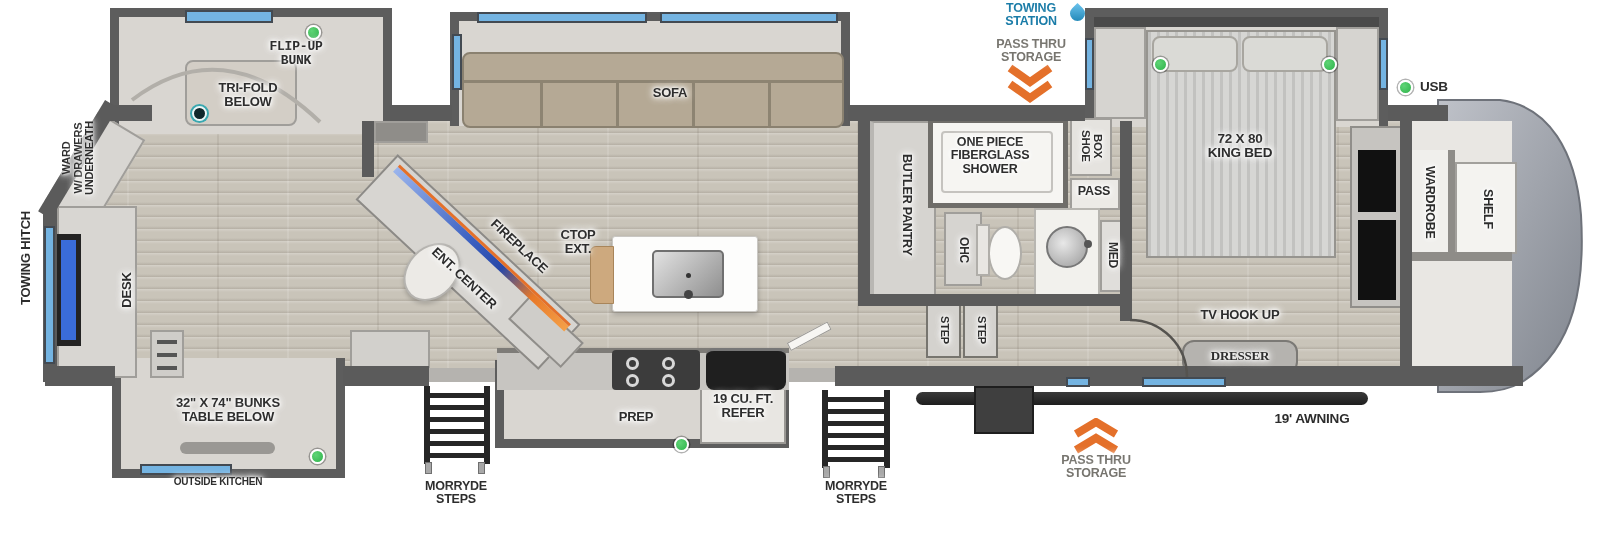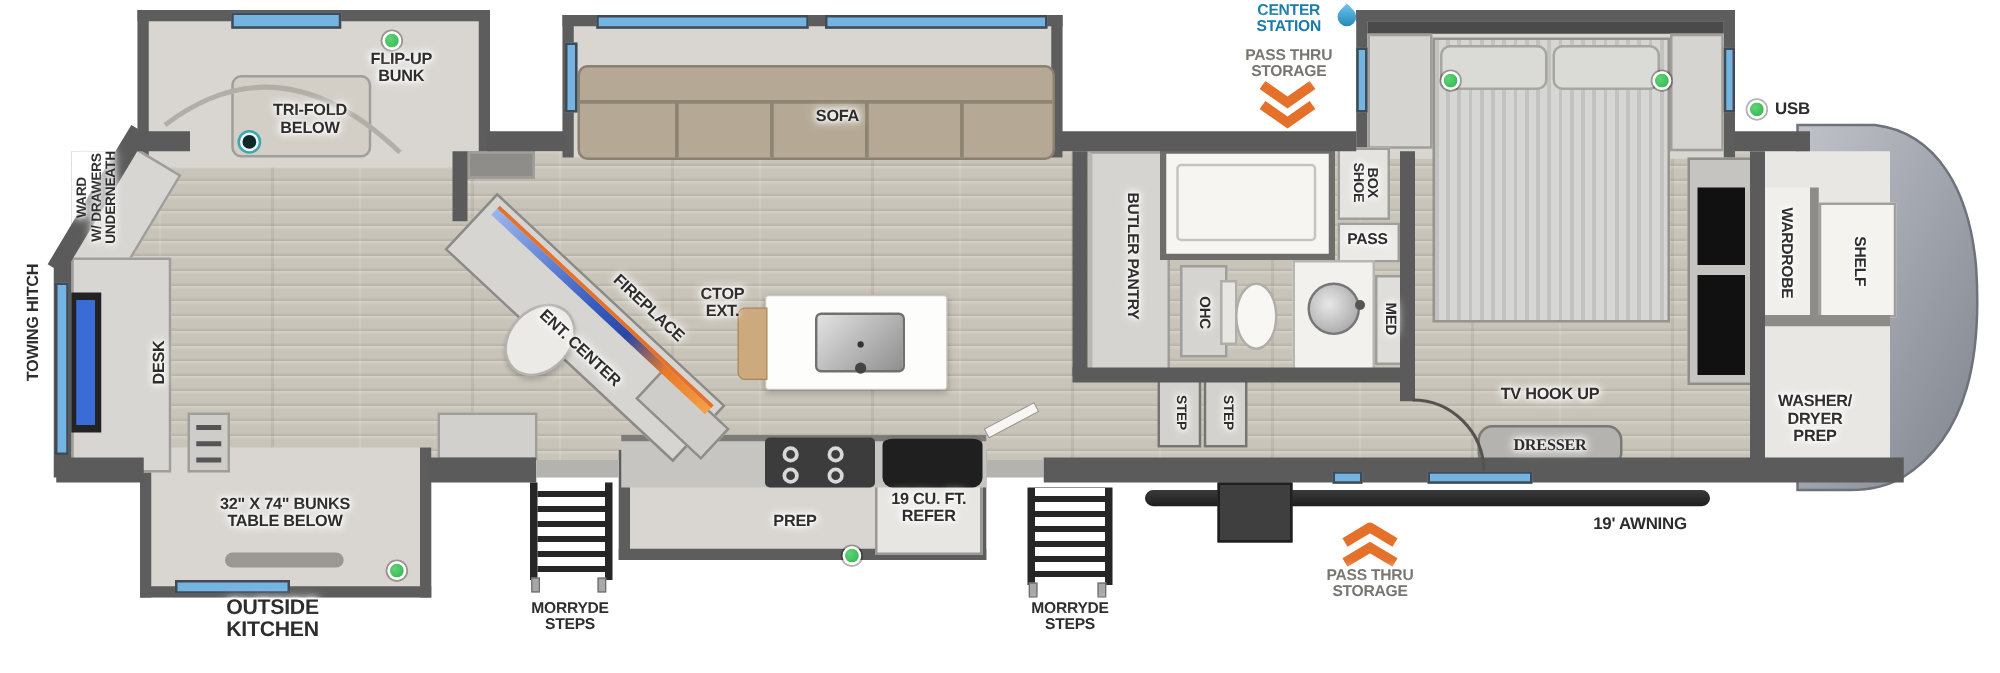--- a/index.html
+++ b/index.html
@@ -195,62 +195,64 @@
   <div class="dot" style="left:674px;top:437px;"></div>
   <div class="dot" style="left:1153px;top:57px;"></div>
   <div class="dot" style="left:1322px;top:57px;"></div>
   <div class="dot" style="left:1398px;top:80px;"></div>
 
   <div class="lbl" style="left:-23px;top:250px;width:100px;height:16px;transform:rotate(-90deg);">TOWING HITCH</div>
   <div class="lbl" style="left:32px;top:139px;width:96px;height:38px;font-size:11px;transform:rotate(-90deg);">WARD
 W/ DRAWERS
 UNDERNEATH</div>
   <div class="lbl" style="left:100px;top:282px;width:56px;height:16px;transform:rotate(-90deg);">DESK</div>
-  <div class="lbl" style="left:282px;top:40px;width:78px;height:30px;">FLIP-UP
+  <div class="lbl" style="left:257px;top:40px;width:78px;height:30px;font-family:Liberation Mono, monospace;">FLIP-UP
 BUNK</div>
   <div class="lbl" style="left:203px;top:81px;width:90px;height:30px;">TRI-FOLD
 BELOW</div>
   <div class="lbl" style="left:150px;top:396px;width:156px;height:32px;">32" X 74" BUNKS
 TABLE BELOW</div>
-  <div class="lbl" style="left:148px;top:477px;width:140px;height:18px;font-size:17px;">OUTSIDE KITCHEN</div>
+  <div class="lbl" style="left:148px;top:477px;width:140px;height:18px;font-size:10px;">OUTSIDE KITCHEN</div>
   <div class="lbl" style="left:418px;top:480px;width:76px;height:32px;font-size:12.5px;">MORRYDE
 STEPS</div>
 
   <div class="lbl" style="left:642px;top:86px;width:56px;height:18px;">SOFA</div>
   <div class="lbl" style="left:474px;top:239px;width:88px;height:17px;transform:rotate(43deg);">FIREPLACE</div>
   <div class="lbl" style="left:414px;top:271px;width:98px;height:17px;transform:rotate(43deg);">ENT. CENTER</div>
   <div class="lbl" style="left:546px;top:228px;width:64px;height:32px;">CTOP
 EXT.</div>
 
   <div class="lbl" style="left:600px;top:410px;width:72px;height:17px;">PREP</div>
   <div class="lbl" style="left:700px;top:392px;width:86px;height:32px;">19 CU. FT.
 REFER</div>
   <div class="lbl" style="left:818px;top:480px;width:76px;height:32px;font-size:12.5px;">MORRYDE
 STEPS</div>
 
   <div class="lbl vert" style="left:893px;top:138px;width:26px;height:134px;font-size:12.5px;">BUTLER PANTRY</div>
   <div class="lbl vert" style="left:951px;top:223px;width:26px;height:54px;font-size:12px;">OHC</div>
   <div class="lbl vert" style="left:931px;top:306px;width:26px;height:48px;font-size:11px;">STEP</div>
   <div class="lbl vert" style="left:968px;top:306px;width:26px;height:48px;font-size:11px;">STEP</div>
+  <div class="lbl" style="left:948px;top:136px;width:84px;height:46px;font-size:12.5px;">ONE PIECE
+FIBERGLASS
+SHOWER</div>
   <div class="lbl vlr" style="left:1074px;top:120px;width:34px;height:52px;font-size:11.5px;">SHOE
 BOX</div>
   <div class="lbl" style="left:1063px;top:185px;width:62px;height:16px;font-size:12.5px;">PASS</div>
   <div class="lbl vert" style="left:1100px;top:228px;width:25px;height:54px;font-size:12px;">MED</div>
 
-  <div class="lbl" style="left:995px;top:2px;width:72px;height:30px;font-size:12.5px;color:#1a7ca8;">CENTER
+  <div class="lbl" style="left:995px;top:2px;width:72px;height:30px;font-size:12.5px;color:#1a7ca8;">TOWING
 STATION</div>
   <div class="lbl" style="left:993px;top:38px;width:76px;height:30px;font-size:12.5px;color:#77756f;">PASS THRU
 STORAGE</div>
   <div class="lbl" style="left:1056px;top:454px;width:80px;height:30px;font-size:12.5px;color:#77756f;">PASS THRU
 STORAGE</div>
   <div class="lbl" style="left:1262px;top:412px;width:100px;height:17px;font-size:13.5px;">19' AWNING</div>
 
+  <div class="lbl" style="left:1184px;top:132px;width:112px;height:34px;font-size:13.5px;">72 X 80
+KING BED</div>
   <div class="lbl" style="left:1420px;top:80px;width:40px;height:17px;text-align:left;font-size:13.5px;">USB</div>
   <div class="lbl" style="left:1186px;top:308px;width:108px;height:17px;">TV HOOK UP</div>
   <div class="lbl" style="left:1196px;top:349px;width:88px;height:16px;font-family:Liberation Serif, serif;">DRESSER</div>
 
   <div class="lbl vert" style="left:1416px;top:148px;width:26px;height:108px;font-size:12.5px;">WARDROBE</div>
   <div class="lbl vert" style="left:1474px;top:176px;width:26px;height:66px;font-size:12.5px;">SHELF</div>
-  <div class="lbl" style="left:1410px;top:314px;width:84px;height:48px;">WASHER/
-DRYER
-PREP</div>
 
 </div>
 
 </body></html>

